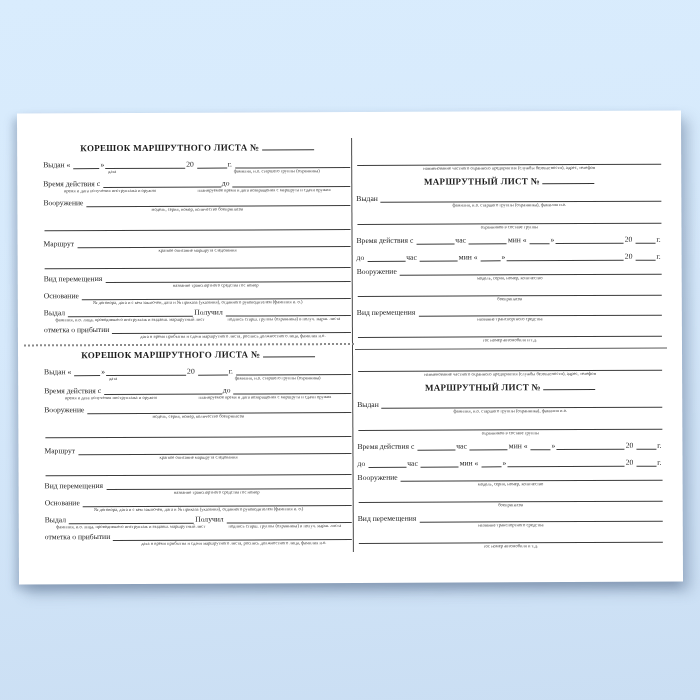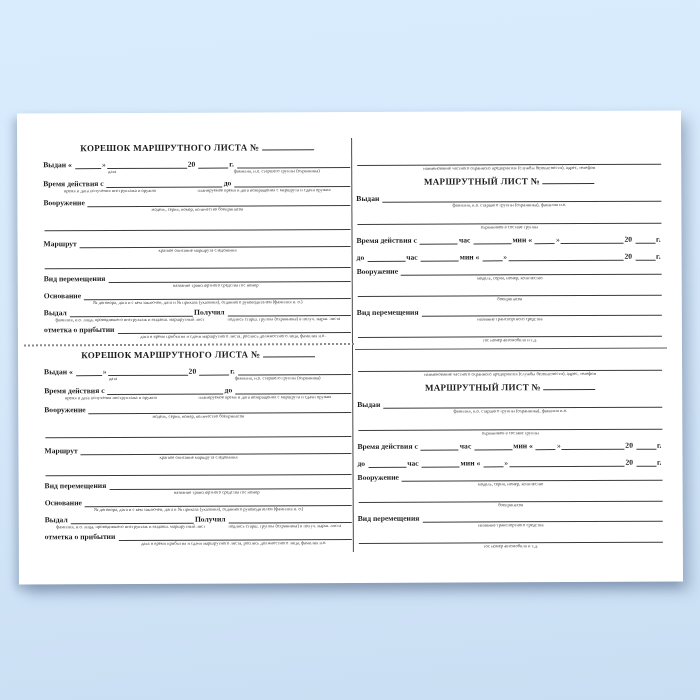--- a/index.html
+++ b/index.html
@@ -18,21 +18,21 @@
   .cutline{position:absolute;left:6px;top:231px;width:330px;border-top:2px dotted #8a8a8a;height:0;}
   .sep{position:absolute;left:337px;top:237px;width:312px;height:1px;background:#5a5a5a;}
   .section{position:absolute;width:308px;}
   .stub-1{left:26px;top:30px;}
   .stub-2{left:26px;top:237px;}
   .sheet-1{left:339px;top:44px;width:306px;}
   .sheet-2{left:339px;top:250px;width:306px;}
   .ttl{text-align:center;font-weight:bold;font-size:9px;line-height:11px;letter-spacing:.3px;white-space:nowrap;margin-bottom:5px;}
   .tbl{display:inline-block;width:52px;border-bottom:1px solid #333;height:7px;vertical-align:baseline;}
   .row{display:flex;align-items:flex-end;font-size:7.6px;line-height:9px;height:10px;white-space:nowrap;}
-  .lb{padding-right:2px;font-weight:bold;}
+  .lb{padding-right:2px;}
   .bl{flex:1 1 auto;border-bottom:1px solid #3c3c3c;height:8px;margin:0 1px;}
   .blf{flex:0 0 auto;border-bottom:1px solid #3c3c3c;height:8px;margin:0 1px;}
   .w20{width:20px;}.w26{width:26px;}.w30{width:30px;}.w38{width:38px;}.w80{width:80px;}
   .h{display:flex;font-size:4.6px;line-height:6px;height:6px;color:#3d3d3d;white-space:nowrap;}
   .hc{text-align:center;overflow:hidden;}
   .grow{flex:1 1 auto;}
   .sp34{flex:0 0 34px;}.sp55{flex:0 0 55px;}.sp70{flex:0 0 70px;}
   .mt1{margin-top:1px;}.mt3{margin-top:3px;}.mt4{margin-top:4px;}
   .mt5{margin-top:5px;}.mt6{margin-top:6px;}.mt7{margin-top:7px;}.mt8{margin-top:8px;}
 </style>

